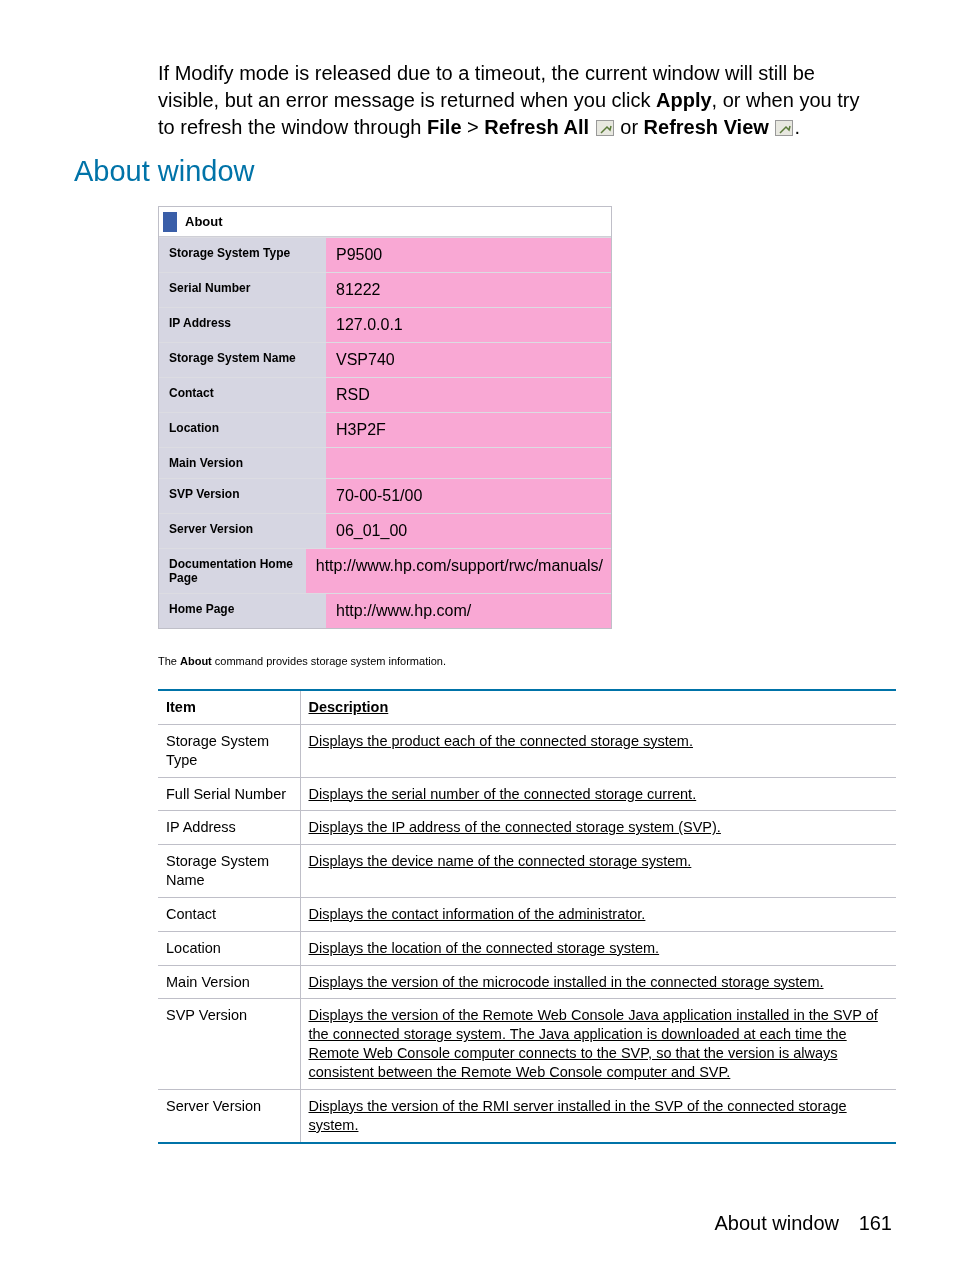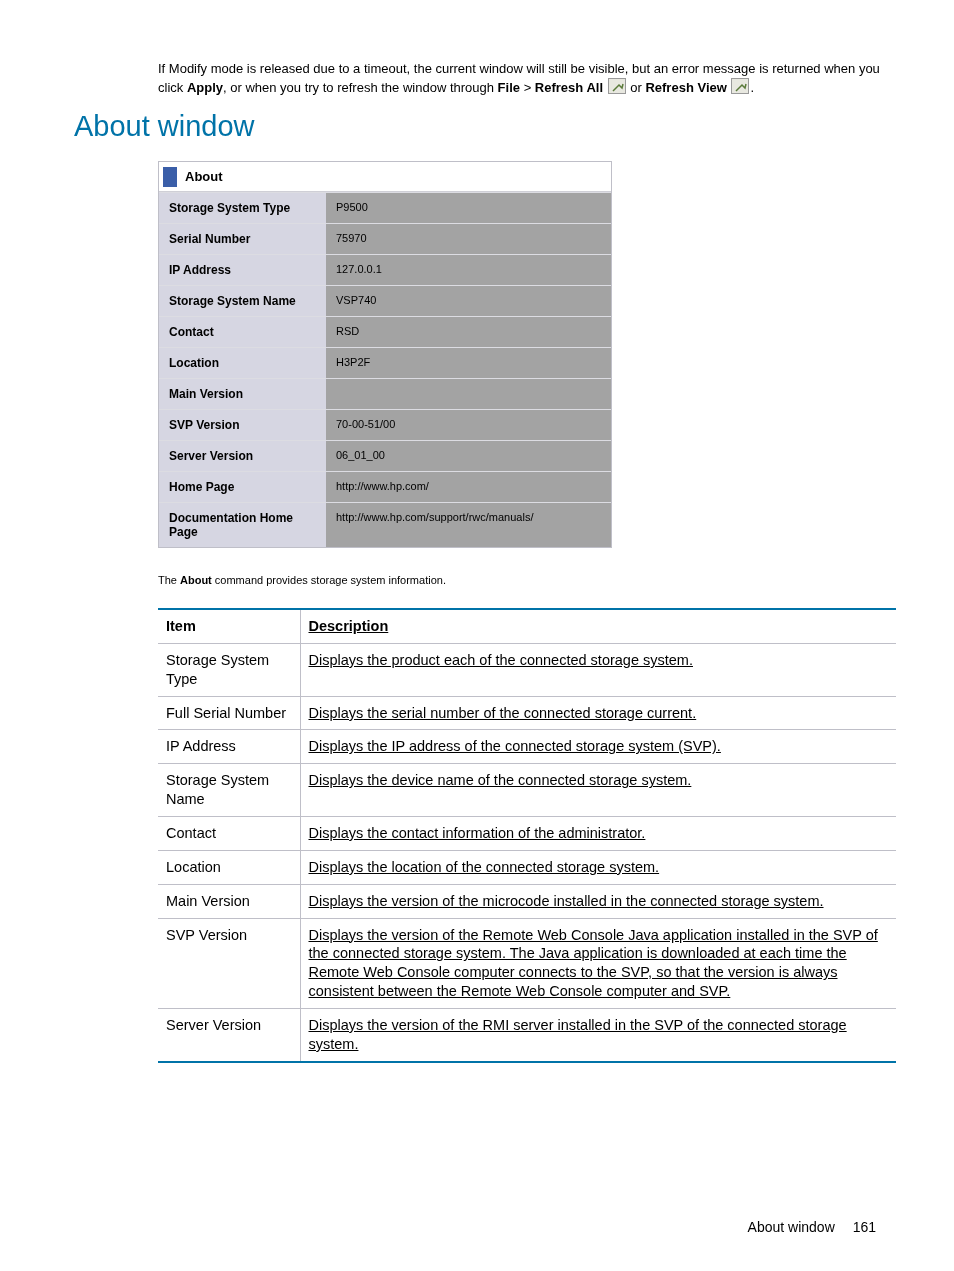--- a/index.html
+++ b/index.html
@@ -7,21 +7,21 @@
     font-family: "Arial Narrow", Arial, Helvetica, sans-serif;
     font-stretch: condensed;
     width: 954px;
     height: 1271px;
     background: #fff;
     color: #000;
     position: relative;
     padding: 60px 74px 0 74px;
   }
   .intro {
-    font-size: 13px;
+    font-size: 20px;
     line-height: 1.35;
     margin-left: 84px;
     margin-bottom: 14px;
   }
   .intro b { font-weight: 700; }
   .icon-box {
     display: inline-block;
     width: 18px; height: 16px;
     border: 1px solid #999;
     background: #e8e8e0;
@@ -71,24 +71,24 @@
   .about-label {
     width:167px;
     background:#d6d6e2;
     font-size:12px;
     font-weight:700;
     padding:8px 8px 8px 10px;
     color:#000;
   }
   .about-value {
     flex:1;
-    font-size:11px;
+    font-size:16px;
     padding:8px 8px 8px 10px;
     color:#000;
-    background:#a3a3a3;
+    background:#f9a8d4;
   }
   .caption {
     font-size: 11px;
     margin-left: 84px;
     margin-bottom: 22px;
   }
   .caption b { font-weight:700; }
   .desc-table {
     margin-left: 84px;
     width: 738px;
@@ -113,22 +113,22 @@
     width: 142px;
     border-left:none;
   }
   .desc-table td:last-child, .desc-table th:last-child {
     border-right:none;
     text-decoration:underline;
   }
   .footer {
     position:absolute;
     bottom:36px;
-    right:78px;
-    font-size:14px;
+    right:62px;
+    font-size:20px;
   }
   .footer .pn { margin-left:14px; }
 </style>
 </head>
 <body>
 
 <p class="intro">
   <span>If Modify mode is released due to a timeout, the current window will still be visible, but an error message is returned when you click </span><b>Apply</b><span>, or when you try to refresh the window through </span><b>File</b><span> &gt; </span><b>Refresh All</b>
   <span class="icon-box"><svg width="18" height="16">
         <path d="M4 12 L10 6 L13 9 L14 5" stroke="#5a7a3a" stroke-width="1.5" fill="none"></path>
@@ -145,21 +145,21 @@
   <div class="about-title-row">
     <div class="blue-square"></div>
     <div class="about-title">About</div>
   </div>
   <div class="about-row">
       <div class="about-label">Storage System Type</div>
       <div class="about-value">P9500</div>
     </div>
   <div class="about-row">
       <div class="about-label">Serial Number</div>
-      <div class="about-value">75970</div>
+      <div class="about-value">81222</div>
     </div>
   <div class="about-row">
       <div class="about-label">IP Address</div>
       <div class="about-value">127.0.0.1</div>
     </div>
   <div class="about-row">
       <div class="about-label">Storage System Name</div>
       <div class="about-value">VSP740</div>
     </div>
   <div class="about-row">
@@ -176,26 +176,26 @@
     </div>
   <div class="about-row">
       <div class="about-label">SVP Version</div>
       <div class="about-value">70-00-51/00</div>
     </div>
   <div class="about-row">
       <div class="about-label">Server Version</div>
       <div class="about-value">06_01_00</div>
     </div>
   <div class="about-row">
+      <div class="about-label">Documentation Home Page</div>
+      <div class="about-value">http://www.hp.com/support/rwc/manuals/</div>
+    </div>
+  <div class="about-row">
       <div class="about-label">Home Page</div>
       <div class="about-value">http://www.hp.com/</div>
-    </div>
-  <div class="about-row">
-      <div class="about-label">Documentation Home Page</div>
-      <div class="about-value">http://www.hp.com/support/rwc/manuals/</div>
     </div>
 </div>
 
 <p class="caption">
   <span>The </span><b>About</b><span> command provides storage system information.</span>
 </p>
 
 <table class="desc-table">
   <thead>
     <tr>

